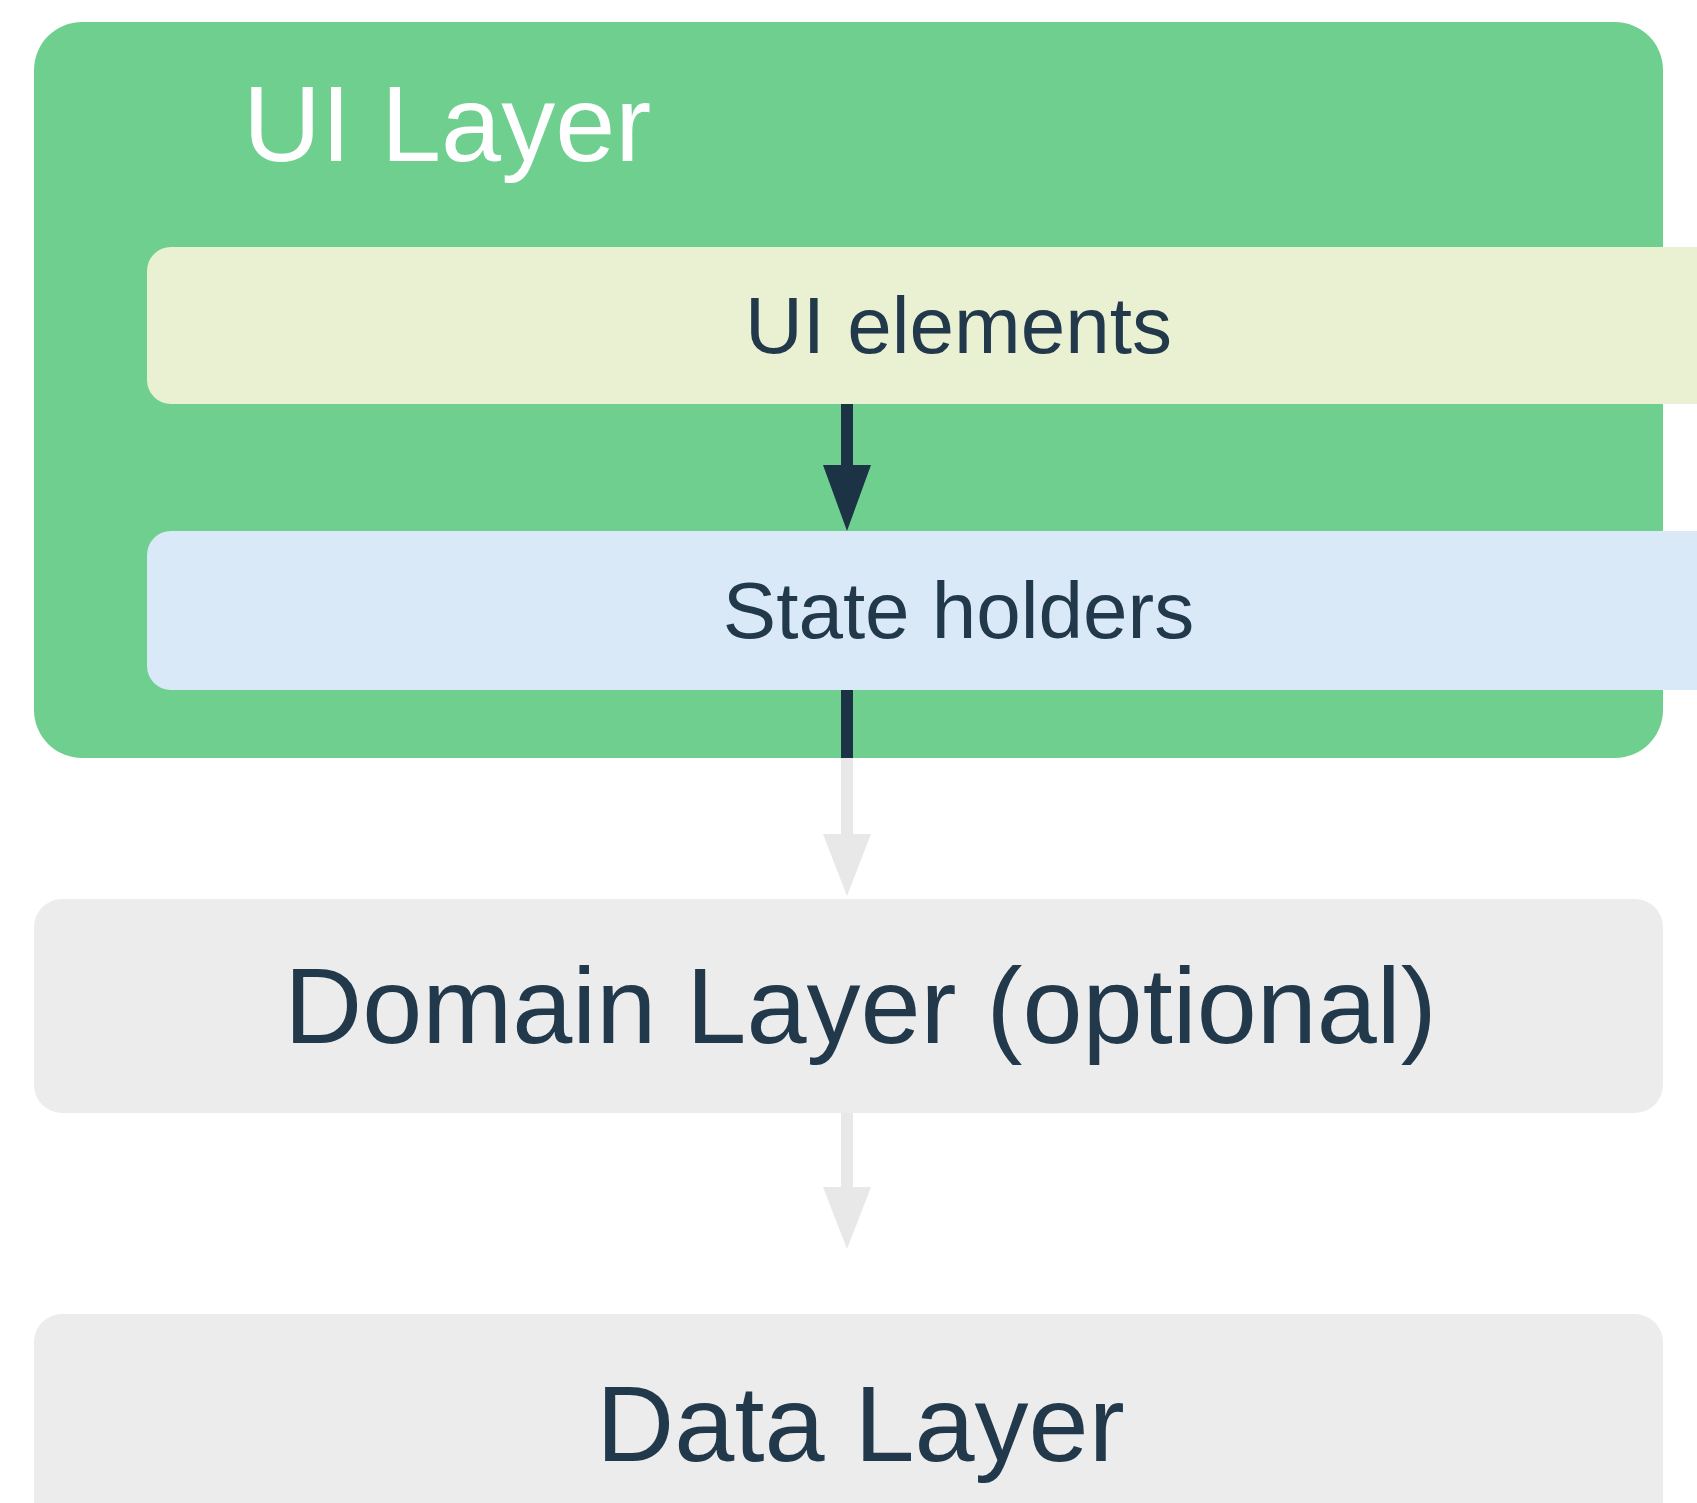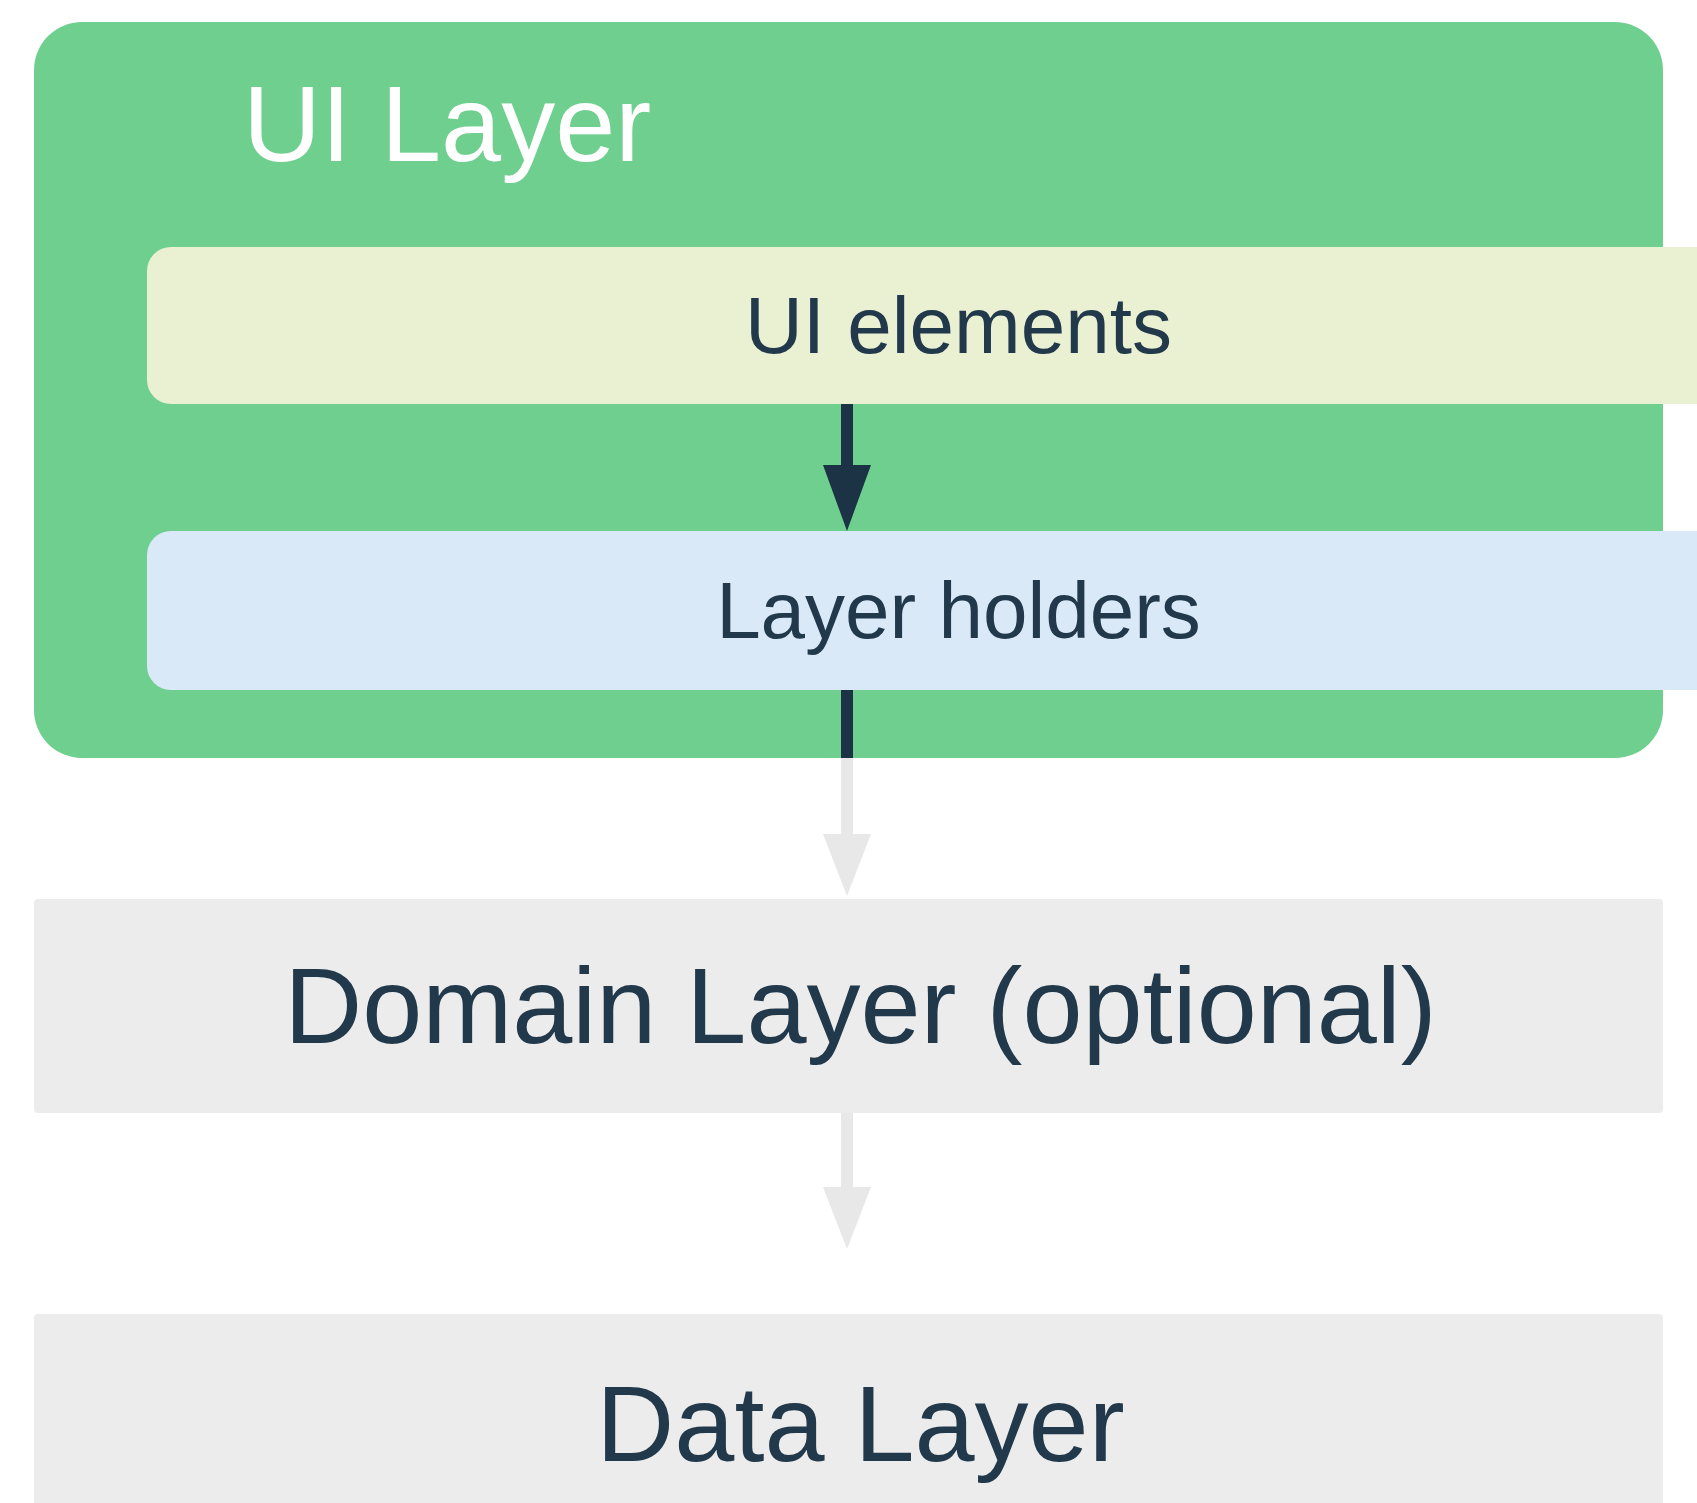--- a/index.html
+++ b/index.html
@@ -75,21 +75,21 @@
   .arrow-ui-domain .head{left:823px;top:834px;}
   
   .arrow-domain-data .stem{left:841px;top:1113px;height:74px;}
   .arrow-domain-data .head{left:823px;top:1187px;}
 
   
   .layer-box{
     position:absolute;
     left:34px;width:1629px;
     background:var(--layer-box-bg);
-    border-radius:4px;
+    border-radius:28px;
     display:flex;align-items:center;justify-content:center;padding-left:24px;
   }
   .layer-box span{
     font-size:108px;line-height:1;
     color:var(--label-text);
     white-space:nowrap;
   }
   .domain-layer-box{top:899px;height:214px;}
   .data-layer-box{top:1314px;height:220px;}
 </style>
@@ -104,21 +104,21 @@
     <div class="inner-box ui-elements-box">
       <span>UI elements</span>
     </div>
 
     <div class="dark arrow-ui-el">
       <div class="stem"></div>
       <div class="head"></div>
     </div>
 
     <div class="inner-box state-holders-box">
-      <span>Layer holders</span>
+      <span>State holders</span>
     </div>
 
     <div class="stem state-tail"></div>
   </div>
 
   <div class="gray arrow-ui-domain">
     <div class="stem"></div>
     <div class="head"></div>
   </div>
 

